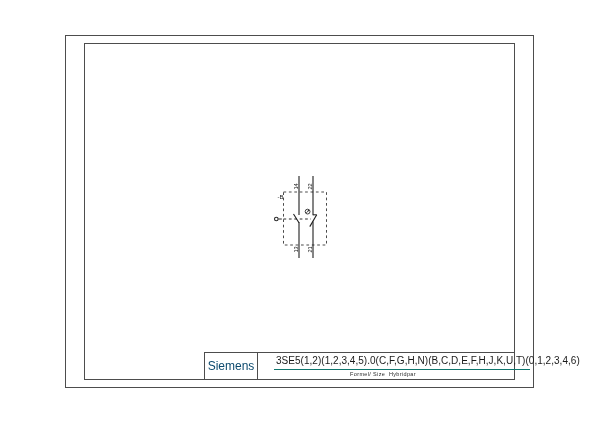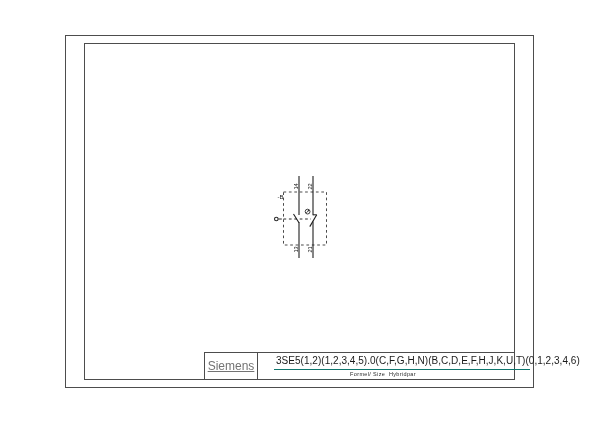--- a/index.html
+++ b/index.html
@@ -10,21 +10,21 @@
 </head>
 <body>
 <div id="page">
 
   <div class="abs" style="left:65px;top:35px;width:467px;height:351px;border:1px solid #4d4d4d;"></div>
 
   <div class="abs" style="left:84px;top:43px;width:429px;height:335px;border:1px solid #4d4d4d;"></div>
 
   <div class="abs" style="left:204px;top:352px;width:310px;height:27px;border:1px solid #4d4d4d;border-right:none;border-bottom:none;"></div>
 
-  <div class="abs" style="left:205px;top:353px;width:52px;height:26px;border-right:1px solid #4d4d4d;color:#737373;font-size:12px;line-height:27px;text-align:center;text-decoration:underline;">Siemens</div>
+  <div class="abs" style="left:205px;top:353px;width:52px;height:26px;border-right:1px solid #4d4d4d;color:#0c4a6e;font-size:12px;line-height:27px;text-align:center;">Siemens</div>
 
   <div class="abs" style="left:274px;top:353px;width:254px;height:16px;border-bottom:1px solid #0f766e;color:#1a1a1a;font-size:10px;letter-spacing:0.03px;line-height:15px;white-space:nowrap;padding-left:2px;">3SE5(1,2)(1,2,3,4,5).0(C,F,G,H,N)(B,C,D,E,F,H,J,K,U,T)(0,1,2,3,4,6)</div>
 
   <div class="abs" style="left:258px;top:370px;width:250px;height:9px;color:#2a2a2a;font-size:5.5px;letter-spacing:0.35px;line-height:9px;text-align:center;">Formel/ Size&nbsp; Hybridpar</div>
 
   <svg class="abs" style="left:260px;top:165px;" width="80" height="105" viewBox="260 165 80 105" xmlns="http://www.w3.org/2000/svg">
 
     <rect x="283.5" y="192" width="43" height="53" fill="none" stroke="#2a2a2a" stroke-width="0.85" stroke-dasharray="2.7,2.7"></rect>
 
     <circle cx="276.3" cy="219" r="1.8" fill="none" stroke="#2a2a2a" stroke-width="1.1"></circle>

